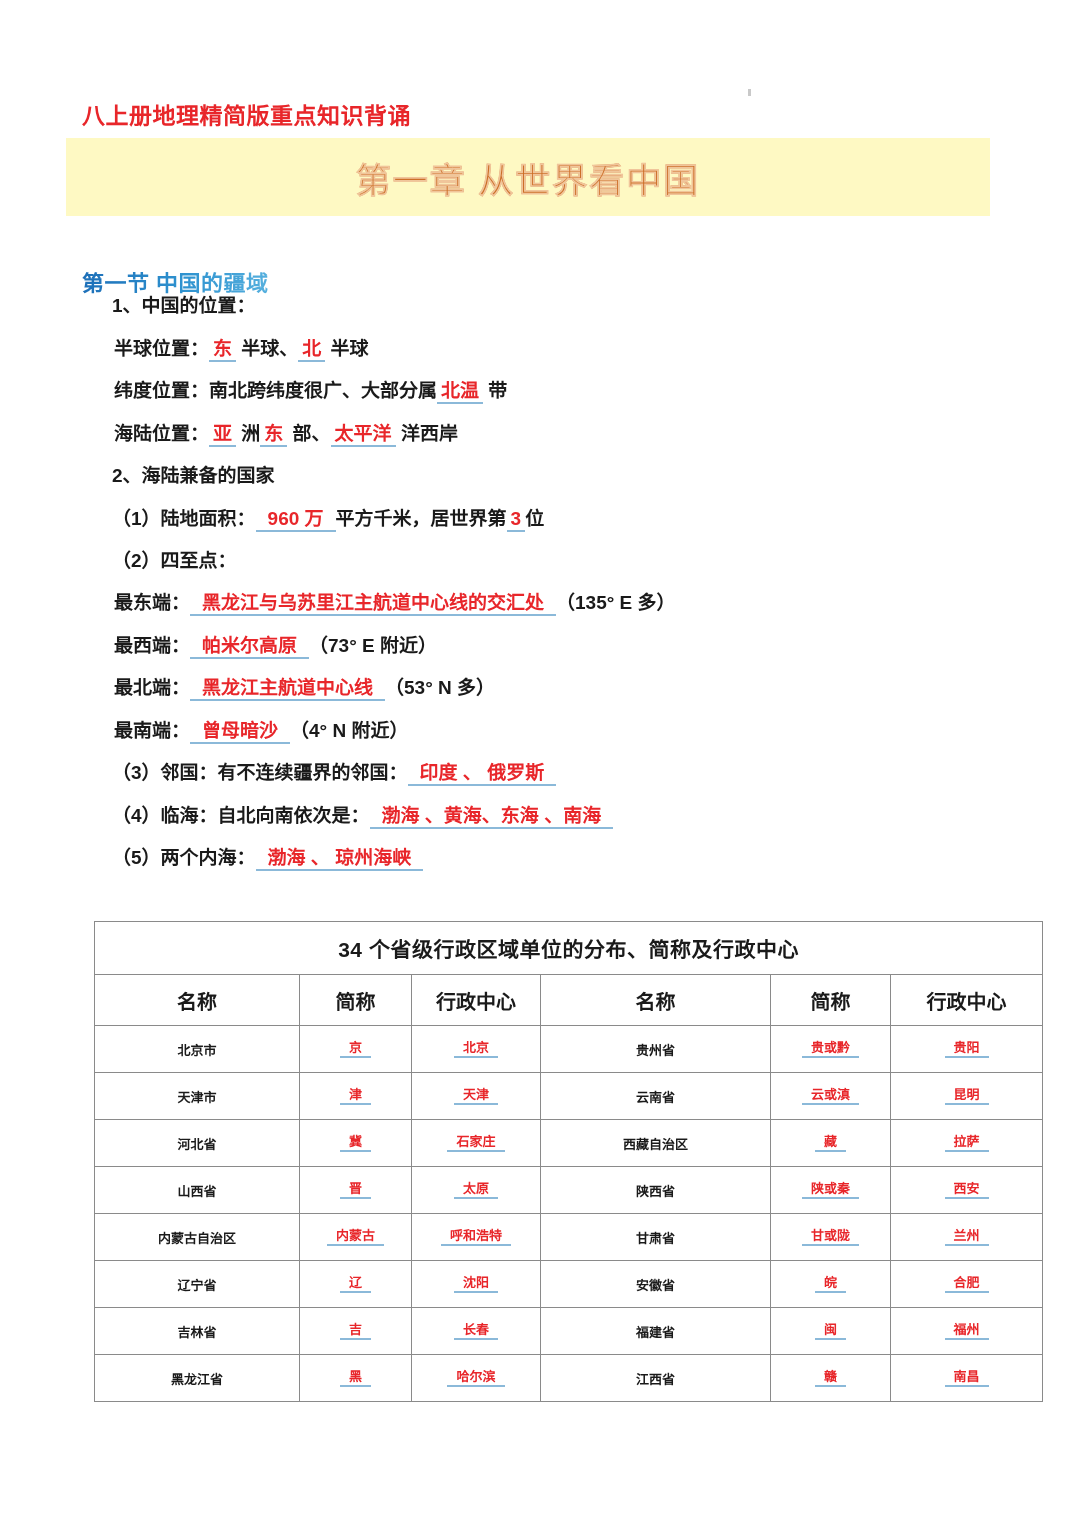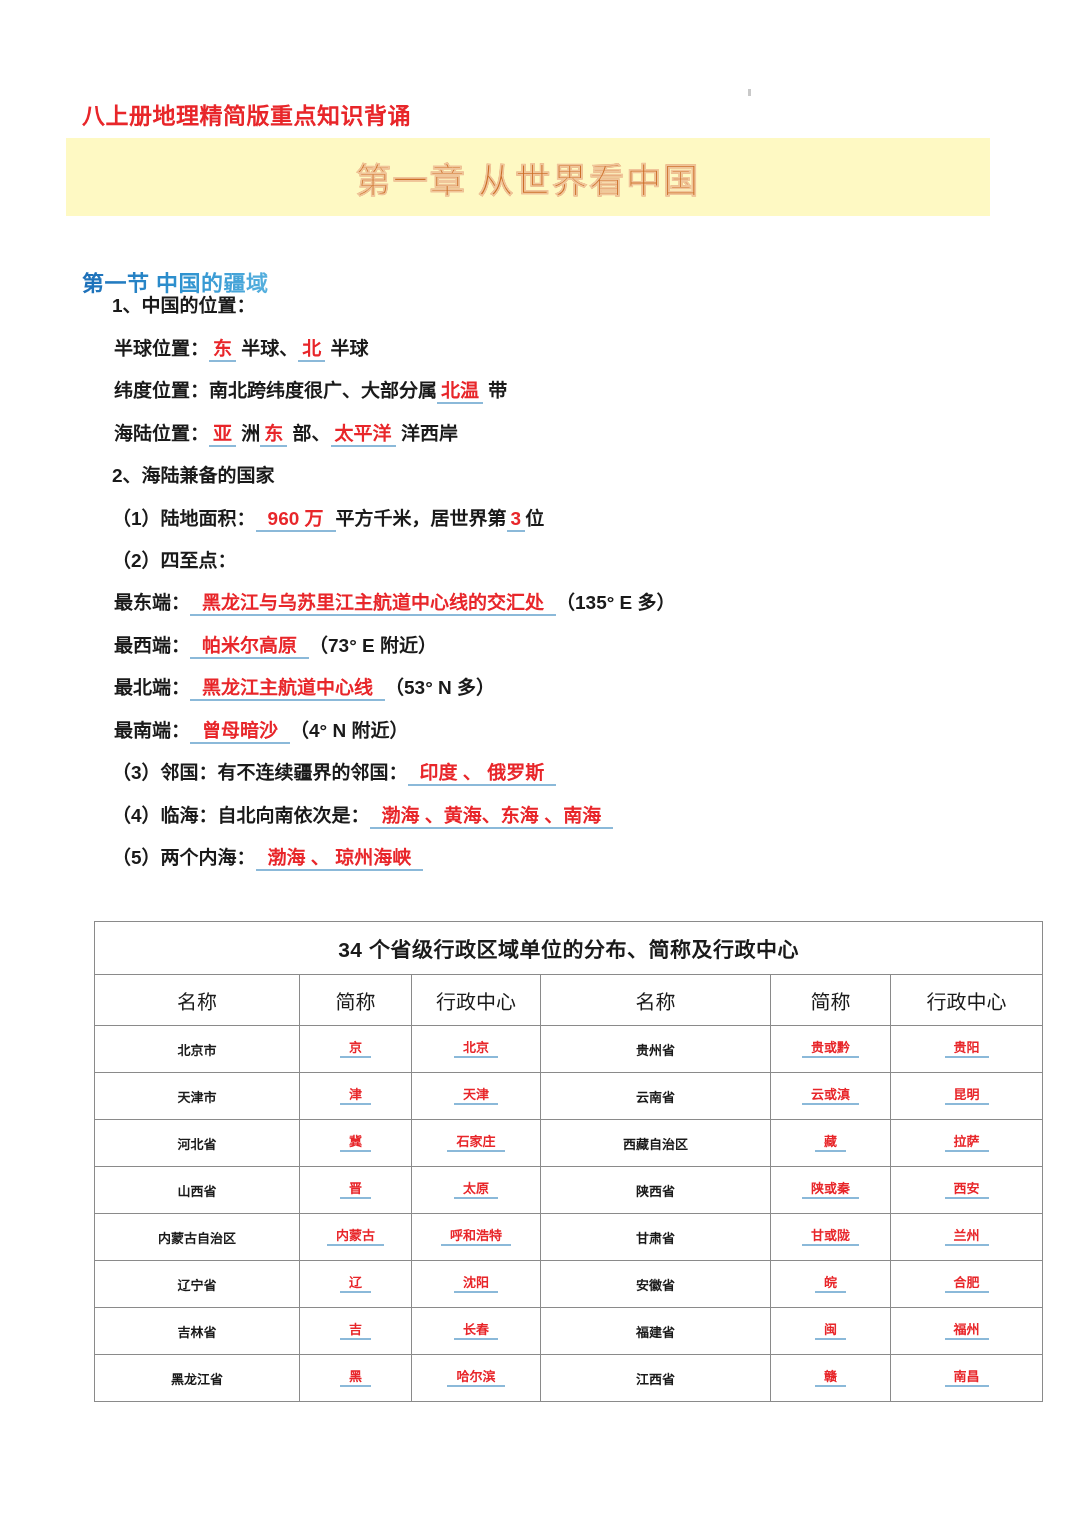--- a/index.html
+++ b/index.html
@@ -129,21 +129,21 @@
   }
   .prov-table td.caption {
     height: 52px;
     font-size: 21px;
     font-weight: bold;
     letter-spacing: 0.5px;
   }
   .prov-table td.colhead {
     height: 50px;
     font-size: 20px;
-    font-weight: normal;
+    font-weight: bold;
   }
   .cell-ans {
     color: #e8262a;
     font-weight: bold;
     border-bottom: 2px solid #8bb9d9;
     padding: 0 9px 2px 9px;
     display: inline-block;
     line-height: 1.05;
   }
   

